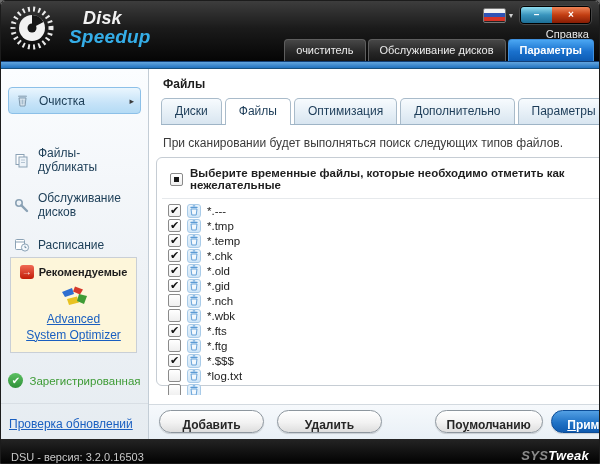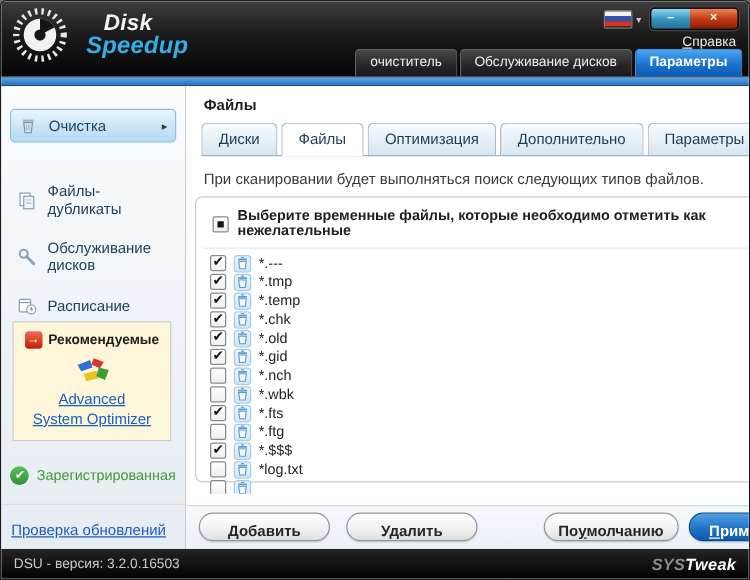--- a/index.html
+++ b/index.html
@@ -120,21 +120,21 @@
     box-shadow:0 1px 1px rgba(0,0,0,0.15); }
   .pill u { text-decoration:underline; }
   .pill-add { left:10px; width:105px; }
   .pill-del { left:128px; width:105px; }
   .pill-def { right:124px; width:108px; }
   .pill-apply { right:16px; width:100px; color:#fff; border-color:#0c4c96;
     background:linear-gradient(180deg,#53a0e4 0%,#2173c6 55%,#0f5bb0 100%); }
 
   
   .statusbar { height:24px; background:linear-gradient(180deg,#242424,#020202);
-    display:flex; align-items:center; justify-content:space-between; padding:0 10px;
+    display:flex; align-items:flex-end; justify-content:space-between; padding:0 10px;
     color:#c9c9c9; font-size:11px; }
   .brand { font-style:italic; font-weight:bold; font-size:13px; letter-spacing:0.3px;margin-left:22px; }
   .brand-sys { color:#8b8b8b; } .brand-tweak { color:#fff; }
 </style>
 </head>
 <body>
 
 <div class="window">
 
   <div class="header">

